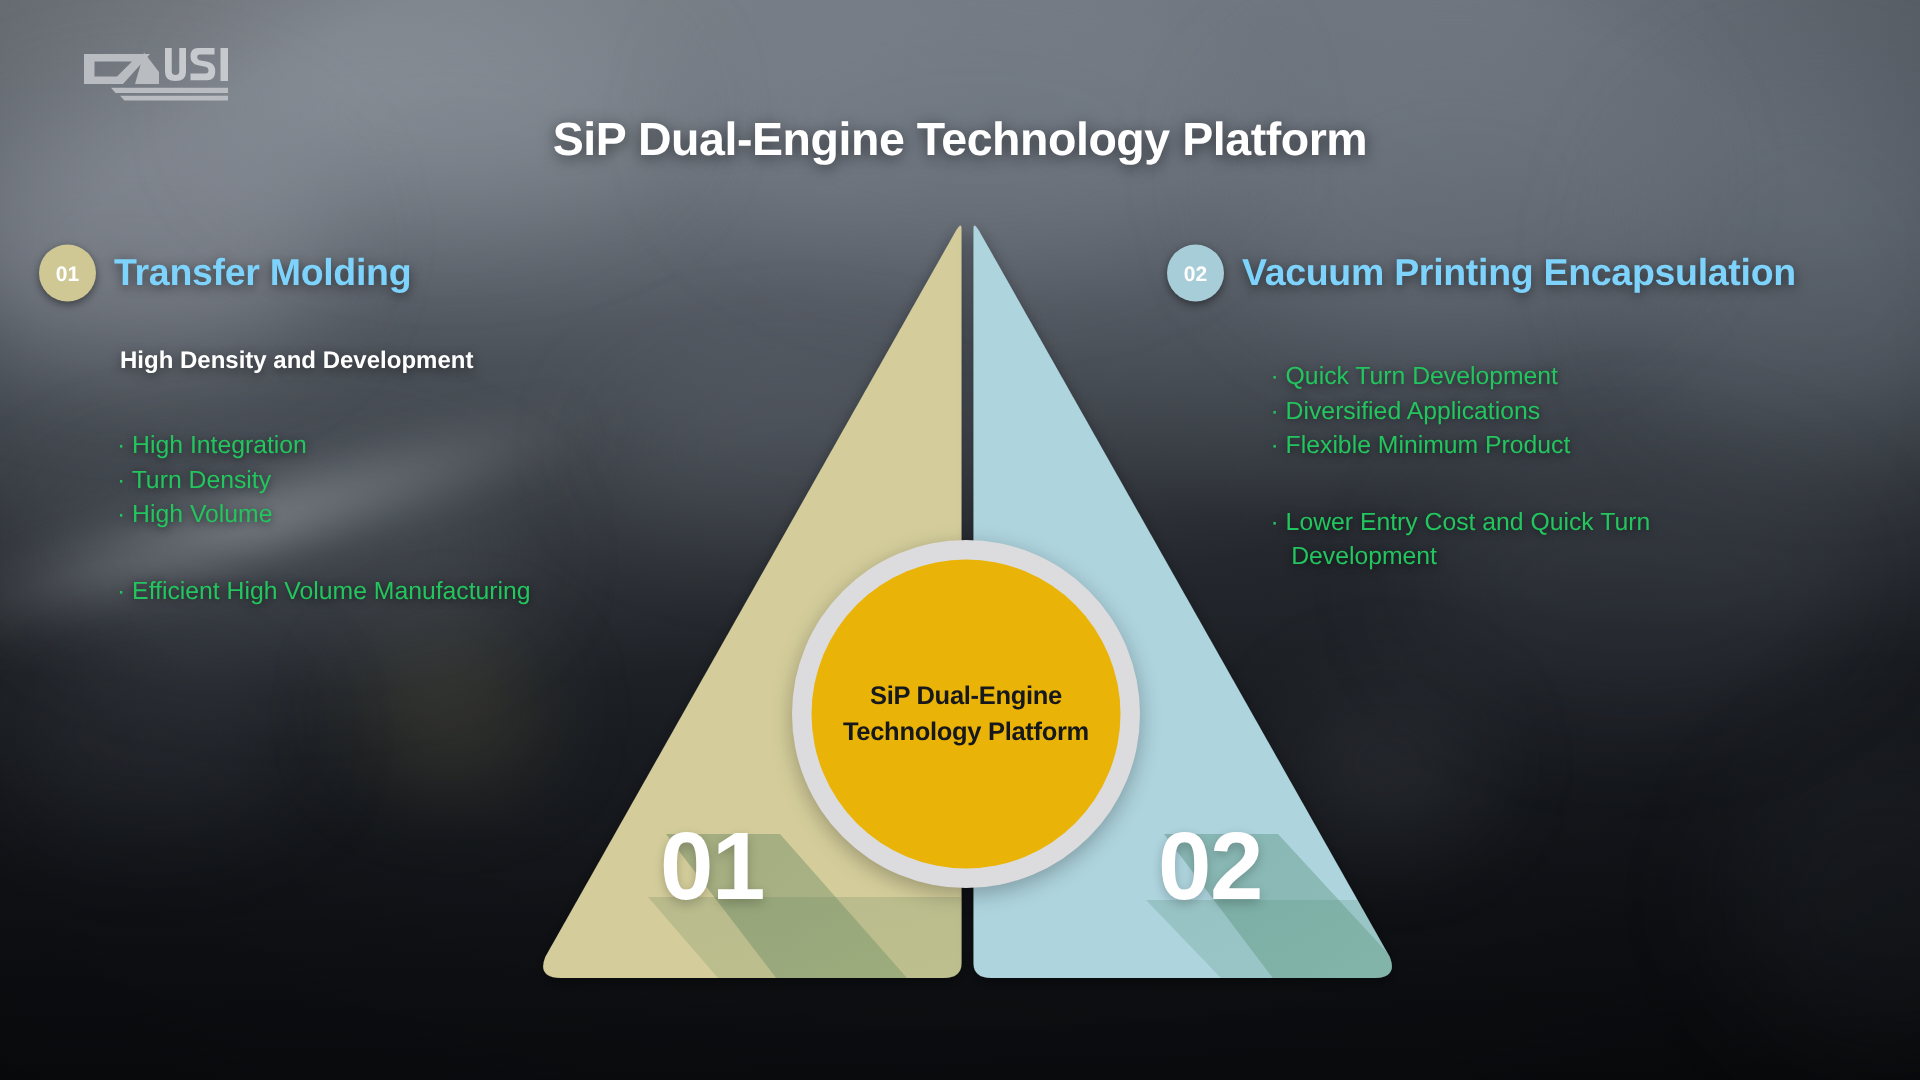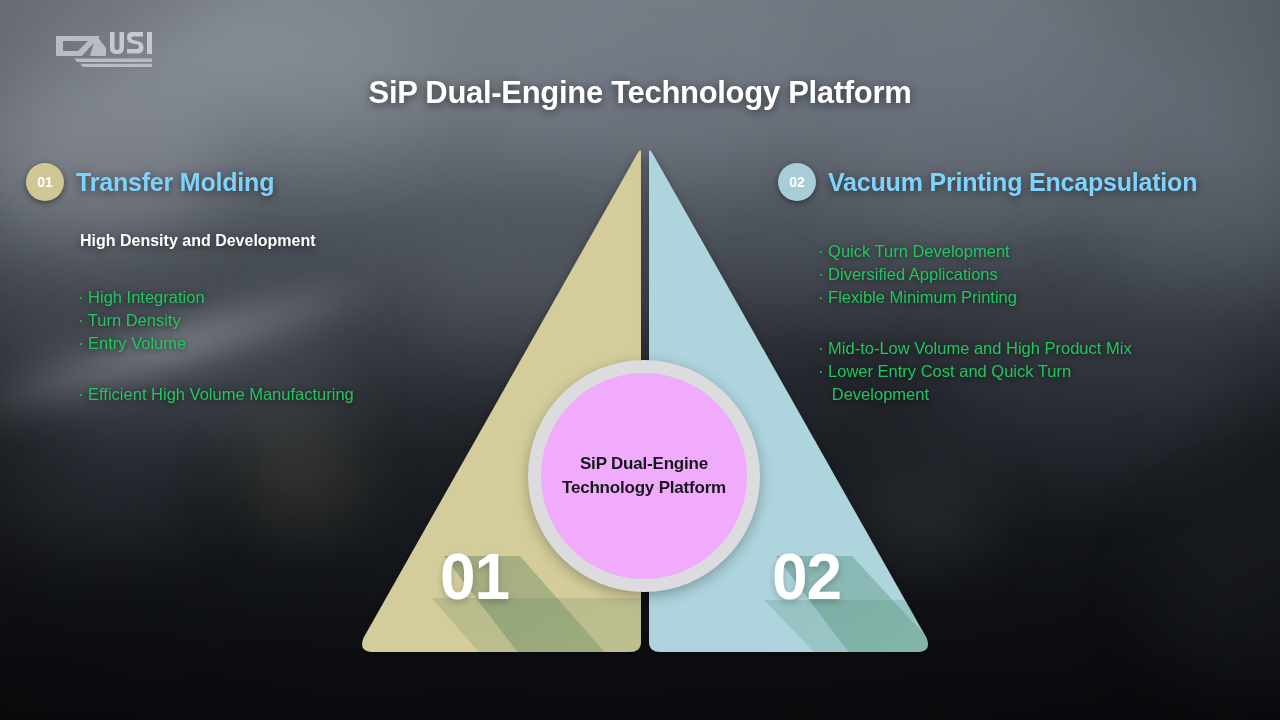--- a/index.html
+++ b/index.html
@@ -77,37 +77,37 @@
   .col-sub {
     color:#ffffff; font-size:16px; font-weight:bold; margin-top:28px;
     text-shadow:0 2px 7px rgba(0,0,0,.5);
   }
   #col-left  .col-sub { margin-left:54px; }
   #col-right .col-sub { margin-left:56px; }
 
   .bullets { margin-top:36px; }
   .bullets.second { margin-top:28px; }
   #col-left  .bullets { margin-left:52px; }
-  #col-right .bullets { margin-left:40px; }
+  #col-right .bullets { margin-left:69px; }
   .bullet {
     color:#22c55e; font-size:16.5px; line-height:23px;
     text-shadow:0 1px 6px rgba(0,0,0,.6); white-space:pre-wrap;
   }
 
   
   #tri { position:absolute; left:0; top:0; width:1280px; height:720px; }
 
   #center-circle {
     position:absolute; left:528px; top:360px; width:232px; height:232px;
     border-radius:50%; background:#dcdcde;
     box-shadow:0 4px 14px rgba(0,0,0,.28);
     display:flex; align-items:center; justify-content:center;
   }
   #center-inner {
-    width:206px; height:206px; border-radius:50%; background:#f0abfc;
+    width:206px; height:206px; border-radius:50%; background:#eab308;
     display:flex; align-items:center; justify-content:center; flex-direction:column;
   }
   #center-text {
     color:#16181b; font-size:17px; font-weight:bold; line-height:24px;
     text-align:center; letter-spacing:-0.2px; white-space:pre-line;
   }
 
   .bignum {
     position:absolute; color:#ffffff; font-size:64px; font-weight:bold;
     letter-spacing:-1px; text-shadow:0 3px 7px rgba(0,0,0,.22);
@@ -205,38 +205,37 @@
 <div class="col" id="col-left">
   <div class="head-row">
     <div class="badge k">01</div>
     <div class="col-title">Transfer Molding</div>
   </div>
   <div class="col-sub">High Density and Development</div>
 
   <div class="bullets">
     <div class="bullet">· High Integration</div>
     <div class="bullet">· Turn Density</div>
-    <div class="bullet">· Entry Volume</div>
+    <div class="bullet">· High Volume</div>
   </div>
 
   <div class="bullets second">
     <div class="bullet">· Efficient High Volume Manufacturing</div>
   </div>
 </div>
 
 <div class="col" id="col-right">
   <div class="head-row">
     <div class="badge b">02</div>
     <div class="col-title">Vacuum Printing Encapsulation</div>
   </div>
 
   <div class="bullets">
     <div class="bullet">· Quick Turn Development</div>
     <div class="bullet">· Diversified Applications</div>
-    <div class="bullet">· Flexible Minimum Printing</div>
+    <div class="bullet">· Flexible Minimum Product</div>
   </div>
 
   <div class="bullets second">
-    <div class="bullet">· Mid-to-Low Volume and High Product Mix</div>
     <div class="bullet">· Lower Entry Cost and Quick Turn
    Development</div>
   </div>
 </div>
 
 </body></html>

